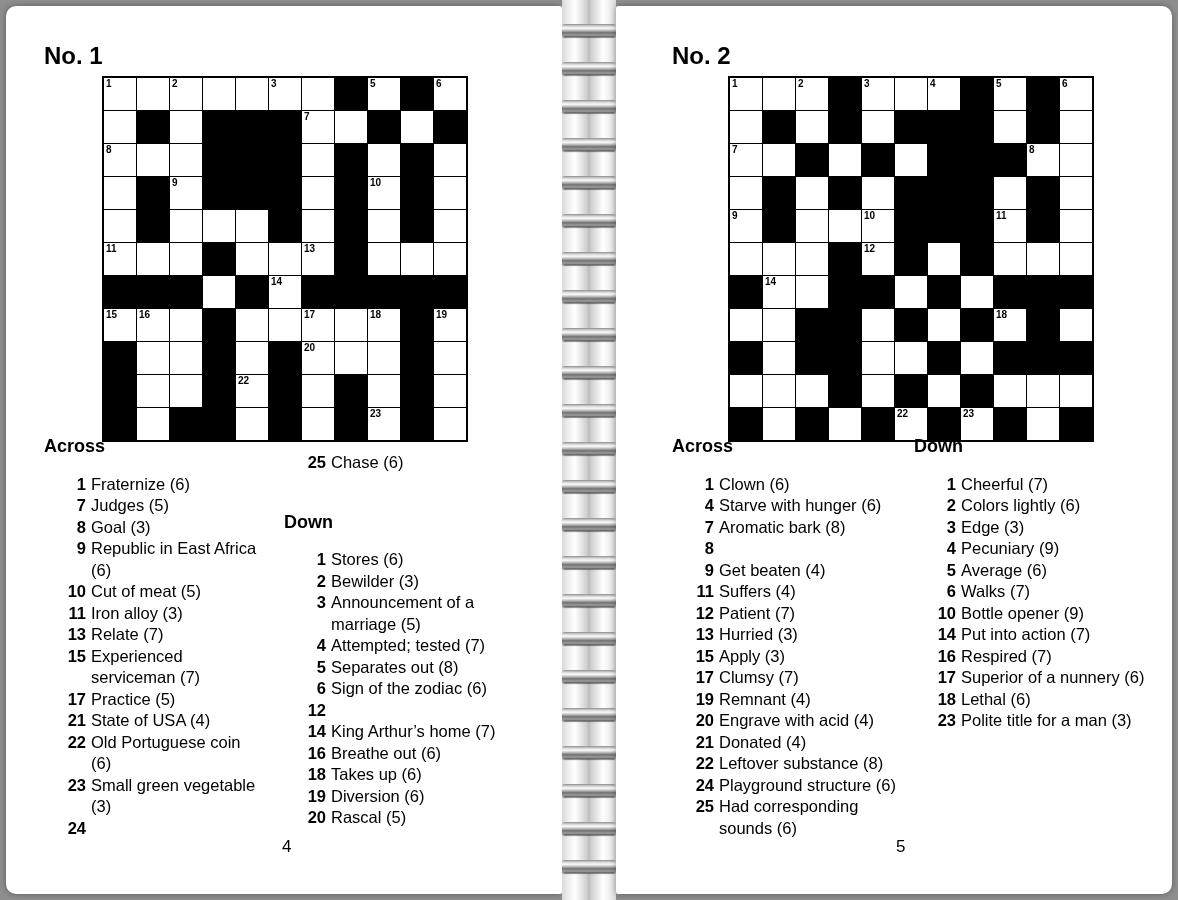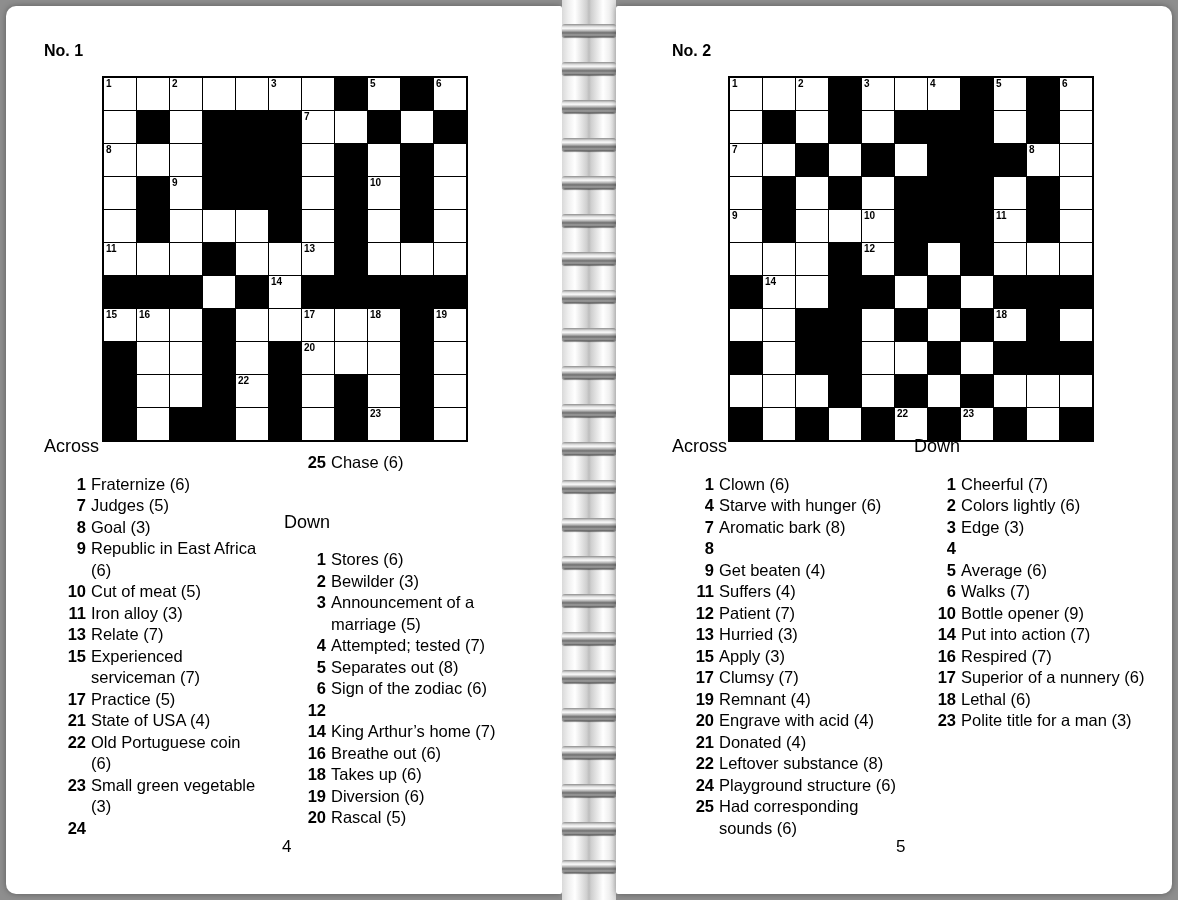--- a/index.html
+++ b/index.html
@@ -56,21 +56,21 @@
     height: 13px;
     background: linear-gradient(to bottom,
        #8d8d8d 0%, #d8d8d8 18%, #fbfbfb 33%,
        #b5b5b5 52%, #6f6f6f 68%, #9e9e9e 85%, #5d5d5d 100%);
     border-radius: 3px;
     box-shadow: 0 1px 1px rgba(0,0,0,0.45);
   }
 
   .sheet-title {
     position: absolute;
-    font-size: 16px;
+    font-size: 24px;
     font-weight: bold;
     color: #000;
   }
 
   
   .grid {
     position: absolute;
     border: 2px solid #000;
     background: #000;
     display: grid;
@@ -94,21 +94,21 @@
   }
 
   
   .clues {
     position: absolute;
     font-size: 16.5px;
     line-height: 21.5px;
     color: #000;
   }
   .clue-head {
-    font-weight: normal;
+    font-weight: bold;
     font-size: 18px;
     margin-bottom: 3px;
   }
   .clue-list { list-style: none; margin: 16px; padding: 0; }
   .clue-list li {
     display: flex;
     margin-bottom: 0px;
   }
   .clue-num {
     font-weight: bold;
@@ -683,20 +683,21 @@
           <li>
             <span class="clue-num">2</span>
             <span class="clue-txt">Colors lightly (6)</span>
           </li>
           <li>
             <span class="clue-num">3</span>
             <span class="clue-txt">Edge (3)</span>
           </li>
           <li>
             <span class="clue-num">4</span>
+            <span class="clue-txt">Pecuniary (9)</span>
           </li>
           <li>
             <span class="clue-num">5</span>
             <span class="clue-txt">Average (6)</span>
           </li>
           <li>
             <span class="clue-num">6</span>
             <span class="clue-txt">Walks (7)</span>
           </li>
           <li>

